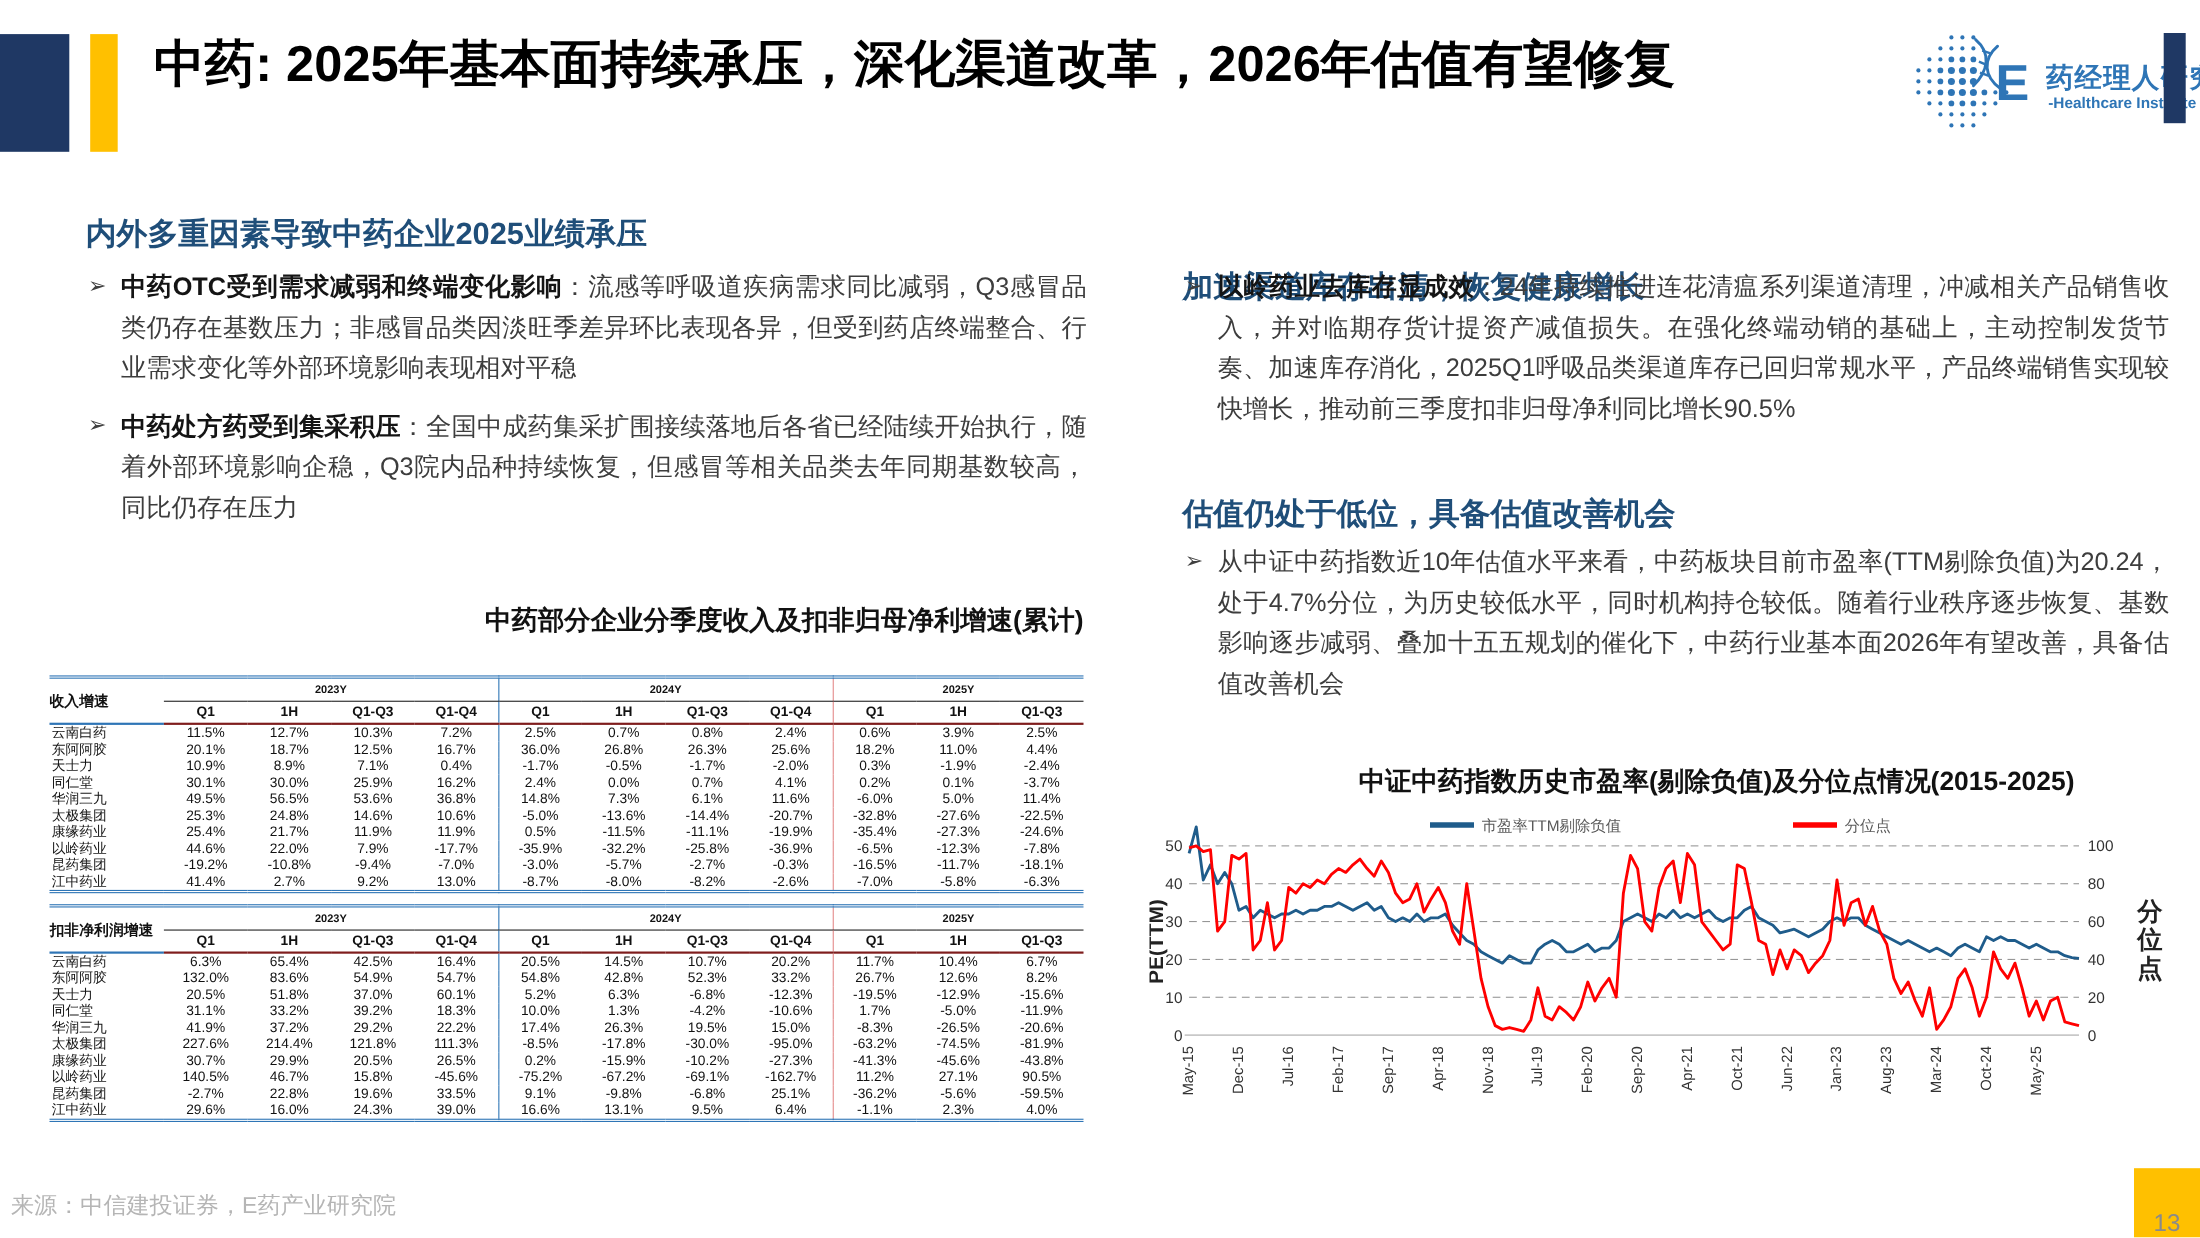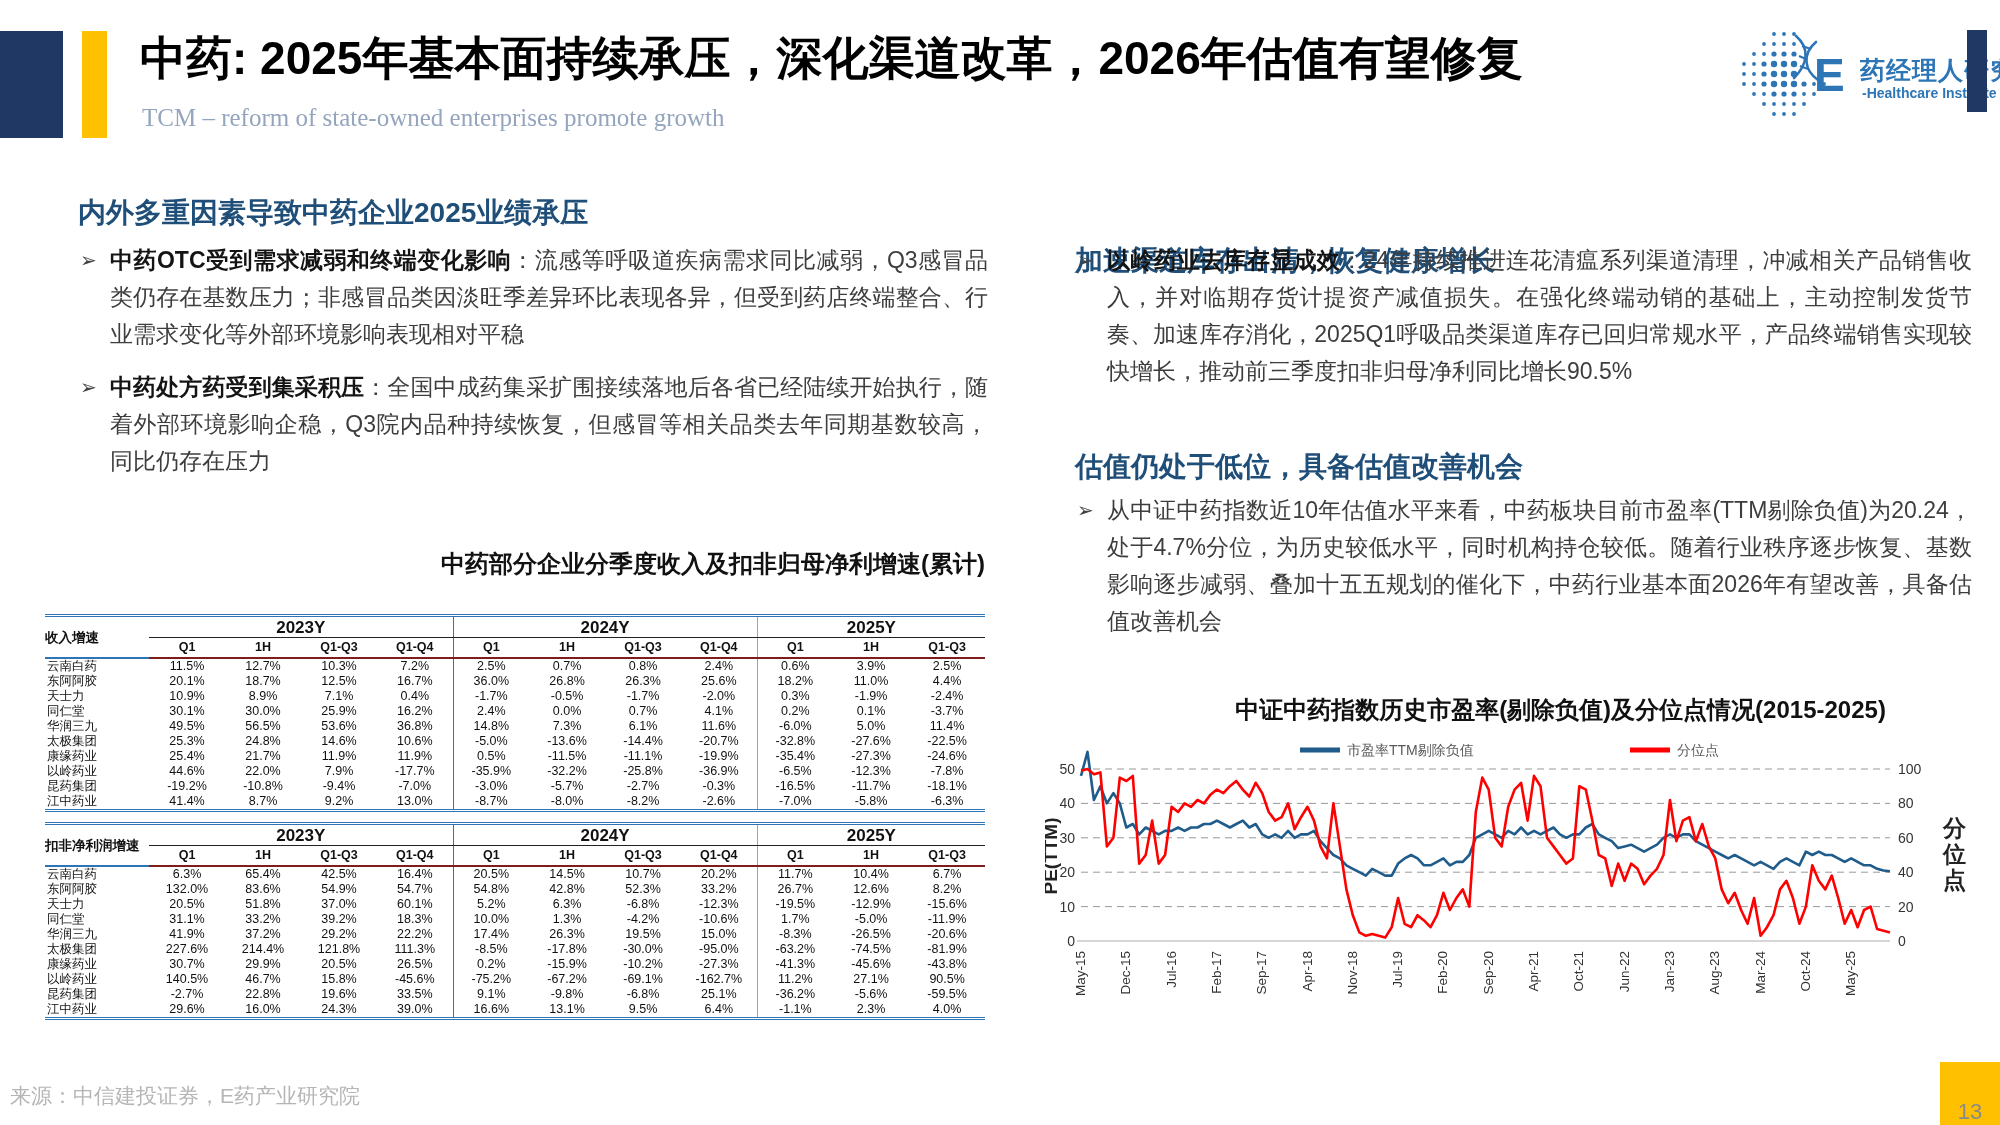--- a/index.html
+++ b/index.html
@@ -31,21 +31,21 @@
   .bullet{display:flex;margin-bottom:16px;font-size:23px;line-height:37px;color:#3d3d3d;text-align:justify;}
   .bullet .marker{flex:0 0 30px;color:#404040;font-size:20px;line-height:37px;}
   .bullet .lead{font-weight:bold;color:#141414;}
 
   
   .table-title{position:absolute;left:45px;top:548px;width:940px;text-align:right;font-size:24px;font-weight:bold;color:#111;}
   .table-wrap{position:absolute;left:45px;top:614px;width:940px;}
   table.qtable{border-collapse:collapse;width:940px;table-layout:fixed;border-top:3px double #2E75B6;border-bottom:3px double #2E75B6;}
   table.qtable + table.qtable{margin-top:10px;}
   .qtable th,.qtable td{padding:0;height:15px;line-height:15px;text-align:center;font-size:12.5px;color:#111;font-weight:normal;overflow:hidden;white-space:nowrap;}
-  .qtable th.ylabel{font-size:17px;font-weight:bold;height:20px;border-bottom:1.5px solid #222;}
+  .qtable th.ylabel{font-size:10px;font-weight:bold;height:20px;border-bottom:1.5px solid #222;}
   .qtable th.seclabel{font-size:13.5px;font-weight:bold;text-align:left;border-bottom:2px solid #2E75B6;}
   .qtable tr.qrow th{font-weight:bold;height:19px;border-bottom:2px solid #7f1d1d;}
   .qtable td.name{text-align:left;padding-left:2px;}
   .vsep-blue{border-right:1.2px solid #2E75B6;}
   .vsep-red{border-right:1.5px solid #e48a8a;}
 
   
   .chart-title{position:absolute;left:1088px;top:694px;width:945px;text-align:center;font-size:24px;font-weight:bold;color:#111;}
   .chart-wrap{position:absolute;left:1045px;top:736px;width:945px;height:290px;}
 
@@ -54,21 +54,20 @@
   .pagebox{position:absolute;left:1940px;top:1062px;width:60px;height:63px;background:#FFC000;display:flex;align-items:flex-end;justify-content:center;font-size:22px;color:#8a8a8a;}
 </style>
 </head>
 <body>
 
 <div class="slide">
 
   <div class="navy-block-left"></div>
   <div class="yellow-bar-left"></div>
   <div class="main-title">中药: 2025年基本面持续承压，深化渠道改革，2026年估值有望修复</div>
-  <div class="sub-title">TCM – reform of state-owned enterprises promote growth</div>
   <svg class="logo-globe" id="logo-svg" viewBox="0 0 100 100">
       <circle cx="38" cy="12" r="1.9" fill="#2e75b6"></circle>
       <circle cx="48" cy="12" r="1.9" fill="#2e75b6"></circle>
       <circle cx="58" cy="12" r="1.9" fill="#2e75b6"></circle>
       <circle cx="28" cy="22" r="1.9" fill="#2e75b6"></circle>
       <circle cx="38" cy="22" r="1.9" fill="#2e75b6"></circle>
       <circle cx="48" cy="22" r="1.9" fill="#2e75b6"></circle>
       <circle cx="58" cy="22" r="1.9" fill="#2e75b6"></circle>
       <circle cx="18" cy="32" r="1.9" fill="#2e75b6"></circle>
       <circle cx="28" cy="32" r="1.9" fill="#2e75b6"></circle>
@@ -295,21 +294,21 @@
             <td>-5.7%</td>
             <td>-2.7%</td>
             <td class="vsep-red">-0.3%</td>
             <td>-16.5%</td>
             <td>-11.7%</td>
             <td>-18.1%</td>
           </tr>
           <tr>
             <td class="name">江中药业</td>
             <td>41.4%</td>
-            <td>8.7%</td>
+            <td>2.7%</td>
             <td>9.2%</td>
             <td class="vsep-blue">13.0%</td>
             <td>-8.7%</td>
             <td>-8.0%</td>
             <td>-8.2%</td>
             <td class="vsep-red">-2.6%</td>
             <td>-7.0%</td>
             <td>-5.8%</td>
             <td>-6.3%</td>
           </tr>

